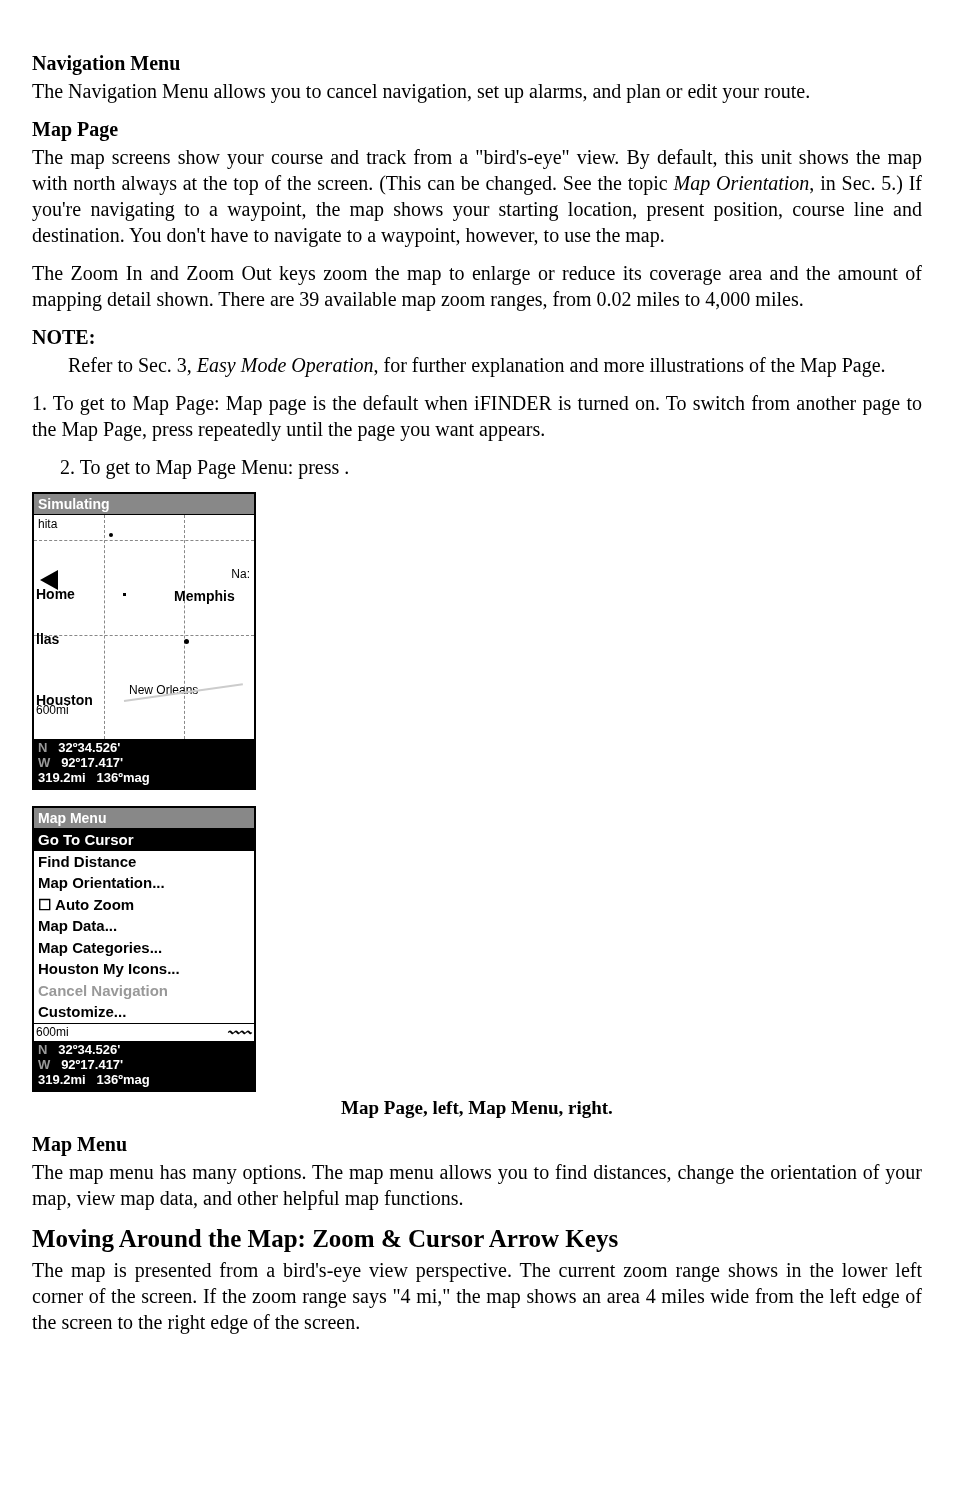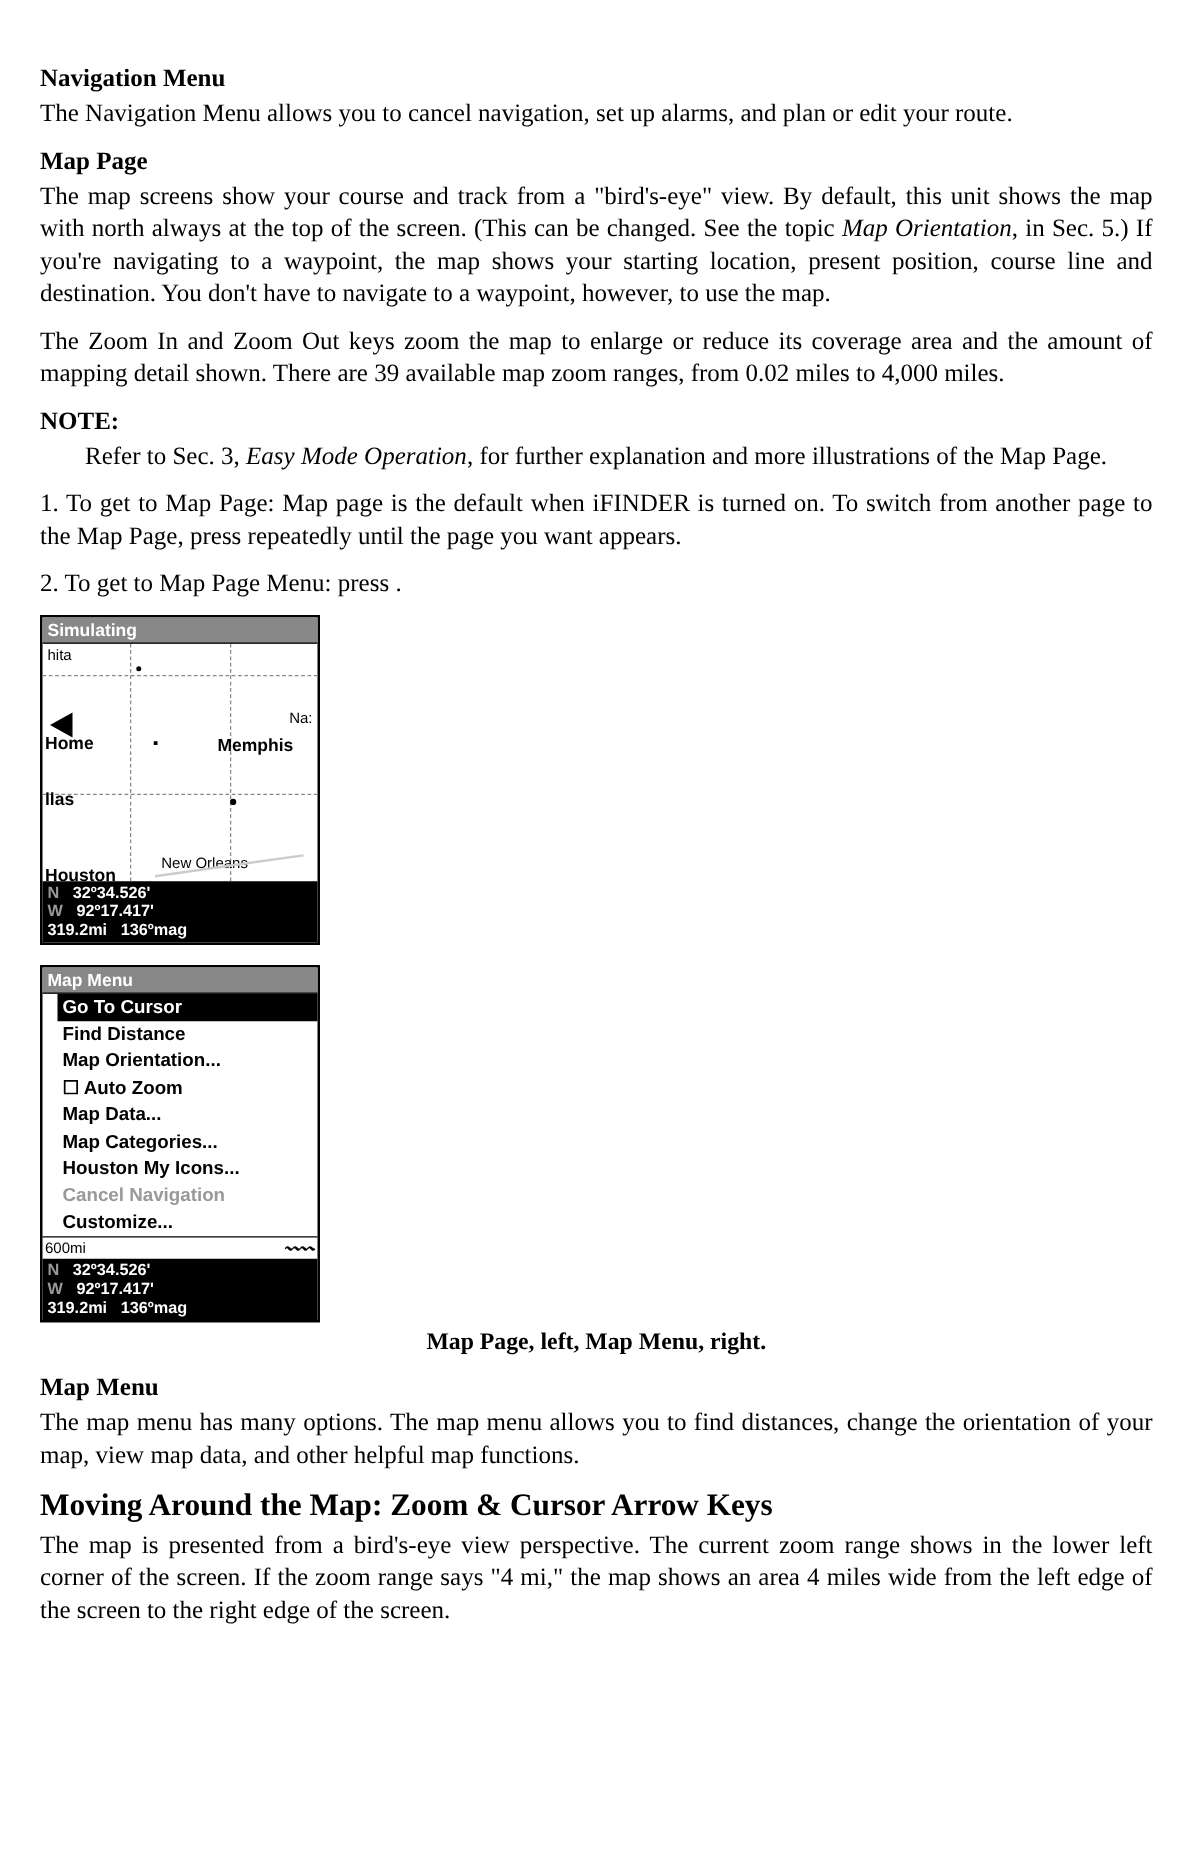--- a/index.html
+++ b/index.html
@@ -53,21 +53,21 @@
   }
   .titlebar {
     background: #888;
     color: #fff;
     font-weight: bold;
     padding: 1px 4px;
     border-bottom: 1px solid #000;
   }
   .map-area {
     position: relative;
-    height: 190px;
+    height: 224px;
     overflow: hidden;
   }
   .map-label {
     position: absolute;
     font-weight: bold;
     font-size: 14px;
     color: #000;
     white-space: nowrap;
   }
   .map-label.small { font-size: 12px; font-weight: normal; }
@@ -89,21 +89,20 @@
     background:#000;
     color:#fff;
     font-weight:bold;
     font-size:13px;
     padding:2px 4px;
     line-height:1.15;
   }
   .coord-block .dim { color:#999; }
   .menu-list {
     padding:0;
-    margin-left:12px;
   }
   .menu-item {
     font-weight:bold;
     font-size:15px;
     padding:1px 4px;
     border-bottom:0;
   }
   .menu-item.selected { background:#000; color:#fff; }
   .menu-item.disabled { color:#999; }
   .caption {
@@ -139,21 +138,21 @@
   <span>The map screens show your course and track from a "bird's-eye" view. By default, this unit shows the map with north always at the top of the screen. (This can be changed. See the topic </span><span class="italic">Map Orientation</span><span>, in Sec. 5.) If you're navigating to a waypoint, the map shows your starting location, present position, course line and destination. You don't have to navigate to a waypoint, however, to use the map.</span>
 </div>
 <div class="para">The Zoom In and Zoom Out keys zoom the map to enlarge or reduce its coverage area and the amount of mapping detail shown. There are 39 available map zoom ranges, from 0.02 miles to 4,000 miles.</div>
 
 <div class="heading">NOTE:</div>
 <div class="note-body">
   <span>Refer to Sec. 3, </span><span class="italic">Easy Mode Operation</span><span>, for further explanation and more illustrations of the Map Page.</span>
 </div>
 
 <div class="para">1. To get to Map Page: Map page is the default when iFINDER is turned on. To switch from another page to the Map Page, press repeatedly until the page you want appears.</div>
-<div class="para" style="text-align:left;">2. To get to Map Page Menu: press       .</div>
+<div class="para" style="text-align:left;margin-left:28px;">2. To get to Map Page Menu: press       .</div>
 
 <div class="figure-row">
 
   <div class="device">
     <div class="titlebar">Simulating</div>
     <div class="map-area">
 
       <div class="dashed-h" style="left:0;right:0;top:25px;"></div>
       <div class="dashed-h" style="left:0;right:0;top:120px;"></div>
       <div class="dashed-v" style="top:0;bottom:0;left:70px;"></div>

